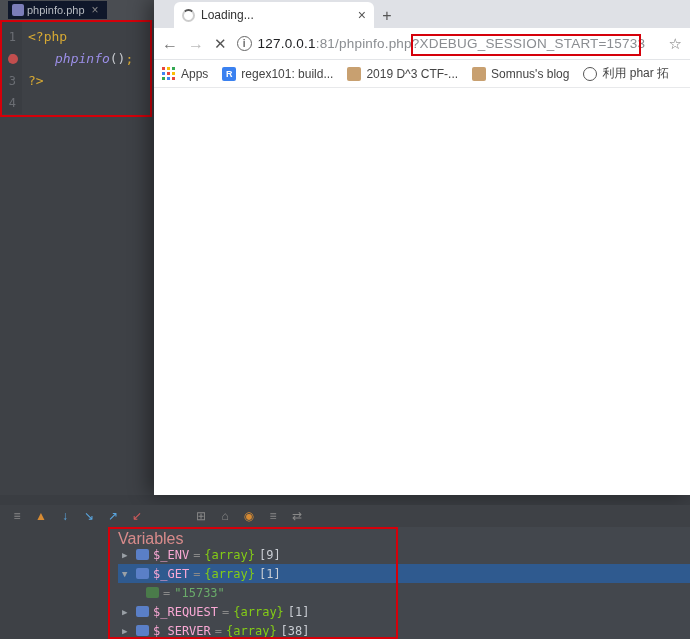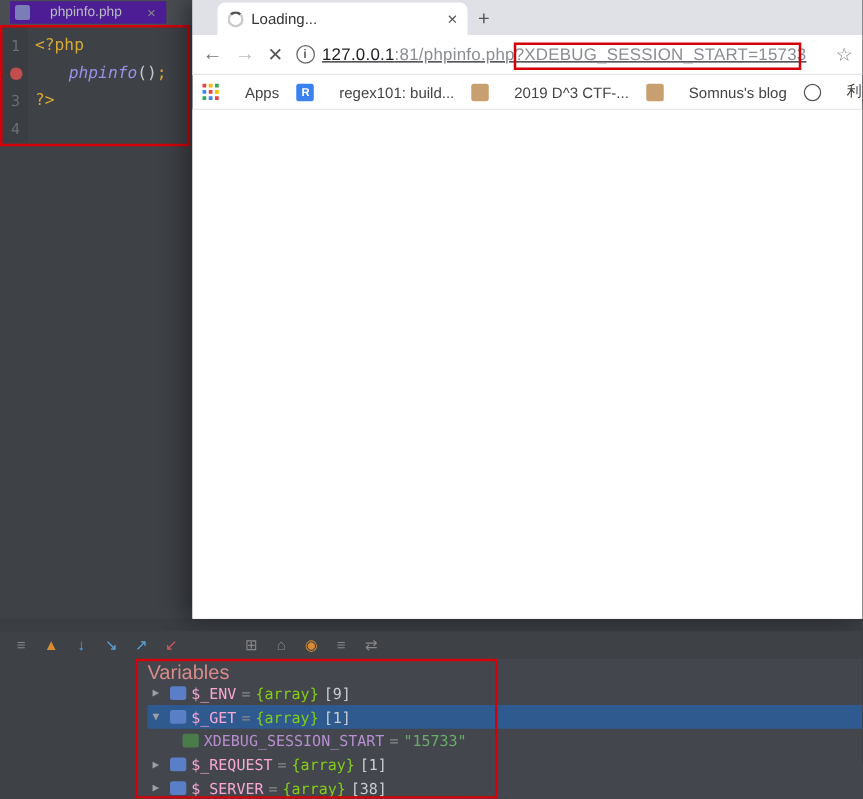--- a/index.html
+++ b/index.html
@@ -1,21 +1,21 @@
 <!DOCTYPE html>
 <html><head>
   <meta charset="utf-8">
   <style>
     * { margin: 0; padding: 0; box-sizing: border-box; }
     body { font-family: Arial, sans-serif; font-size: 12px; width: 690px; height: 639px; overflow: hidden; position: relative; background: #3a3d42; }
     
     
     .editor-wrap { position: absolute; left: 0; top: 0; width: 690px; height: 495px; background: #3e4146; }
     .editor-tab-bar { height: 20px; background: #4a4d52; display: flex; align-items: center; padding-left: 8px; position: relative; }
-    .editor-tab { background: #4c1d95; color: #b8bcc2; padding: 2px 8px 2px 4px; font-size: 11px; display: flex; align-items: center; gap: 16px; justify-content: flex-end; }
+    .editor-tab { background: #0f172a; color: #b8bcc2; padding: 2px 8px 2px 4px; font-size: 11px; display: flex; align-items: center; gap: 3px; justify-content: flex-end; }
     .php-icon { width: 12px; height: 12px; background: #7b7db9; border-radius: 2px; display:inline-block;}
     .editor-tab-close { color: #888; margin-left: 4px; font-size: 12px;}
     .editor-body { display: flex; }
     .gutter { width: 22px; background: #3a3d42; color: #6b6e74; font-family: 'DejaVu Sans Mono', monospace; font-size: 12px; text-align: right; padding: 6px 6px 0 0; line-height: 22px;}
     .code-area { position: relative; flex: 1; font-family: 'DejaVu Sans Mono', monospace; font-size: 13px; padding: 6px 0 0 6px; line-height: 22px;}
     .code-line { white-space: pre; height: 22px; display: flex; align-items: center;}
     .tok-tag { color: #d7a933; }
     .tok-func-call { color: #9c8fe8; font-style: italic; margin-left: 27px; }
     .tok-paren { color: #c6c9ce;}
     .tok-semi { color: #d7a933;}
@@ -29,28 +29,28 @@
     .browser-tab { background:#fff; border-radius:6px 6px 0 0; height:26px; width:200px; display:flex; align-items:center; padding:0 8px; gap:6px; font-size:12px; color:#333; }
     .spinner { width:13px; height:13px; border:2px solid #ccc; border-top-color:#555; border-radius:50%; display:inline-block;}
     .tab-close { margin-left:auto; color:#555; font-size:14px;}
     .new-tab { width:26px; height:24px; display:flex; align-items:center; justify-content:center; color:#555; font-size:16px;}
     .browser-toolbar { height:32px; background:#fff; border-bottom:1px solid #e3e5e8; display:flex; align-items:center; padding:0 8px; gap:10px;}
     .nav-btn { color:#777; font-size:16px; width:16px; text-align:center; cursor:pointer;}
     .nav-btn.dis { color:#bbb;}
     .close-x { color:#555; font-size:15px;}
     .addr { flex:1; display:flex; align-items:center; font-size:13.5px; color:#202124; gap:6px; position:relative;}
     .info-ic { width:15px; height:15px; border:1.3px solid #666; border-radius:50%; display:inline-flex; align-items:center; justify-content:center; color:#666; font-size:10px; font-weight:bold;}
-    .addr-text { letter-spacing:.2px;text-decoration:underline;}
+    .addr-text { letter-spacing:.2px;}
     .addr-host-b { font-weight:400; color:#202124;}
     .addr-port { color:#8a8d91;}
     .addr-query { color:#8a8d91;}
     .star { color:#777; font-size:15px; margin-left:6px;}
     .red-box-url { position:absolute; right:12px; top:-2px; width:230px; height:22px; border:2px solid #d5000a; pointer-events:none;}
     .bookmark-bar { height:28px; display:flex; align-items:center; padding:0 8px; gap:14px; color:#444; font-size:12px; border-bottom:1px solid #e8e9eb;}
-    .bm { display:flex; align-items:center; gap:20px; white-space:nowrap;}
+    .bm { display:flex; align-items:center; gap:5px; white-space:nowrap;}
     .apps-ic { width:14px; height:14px; display:grid; grid-template-columns:repeat(3,3px); grid-template-rows:repeat(3,3px); gap:2px;}
     .apps-ic span { background:#e8453c; width:3px; height:3px;}
     .apps-ic span:nth-child(2){background:#fbbc04;}
     .apps-ic span:nth-child(3){background:#34a853;}
     .apps-ic span:nth-child(4){background:#4285f4;}
     .apps-ic span:nth-child(5){background:#e8453c;}
     .apps-ic span:nth-child(6){background:#fbbc04;}
     .apps-ic span:nth-child(7){background:#34a853;}
     .apps-ic span:nth-child(8){background:#4285f4;}
     .apps-ic span:nth-child(9){background:#e8453c;}
@@ -213,21 +213,20 @@
     <div class="var-row depth1 sel">
       <span class="chev">▼</span>
       <span class="eq-ic"></span>
       <span class="var-name">$_GET</span>
       <span class="var-assign">=</span>
       <span class="var-type">{array}</span>
       <span class="var-count">[1]</span>
     </div>
     <div class="var-row depth2">
       <span class="arr-ic"></span>
-      <span class="var-key">XDEBUG_SESSION_START</span>
       <span class="var-assign">=</span>
       <span class="var-str">"15733"</span>
     </div>
     <div class="var-row depth1">
       <span class="chev">▶</span>
       <span class="eq-ic"></span>
       <span class="var-name">$_REQUEST</span>
       <span class="var-assign">=</span>
       <span class="var-type">{array}</span>
       <span class="var-count">[1]</span>

